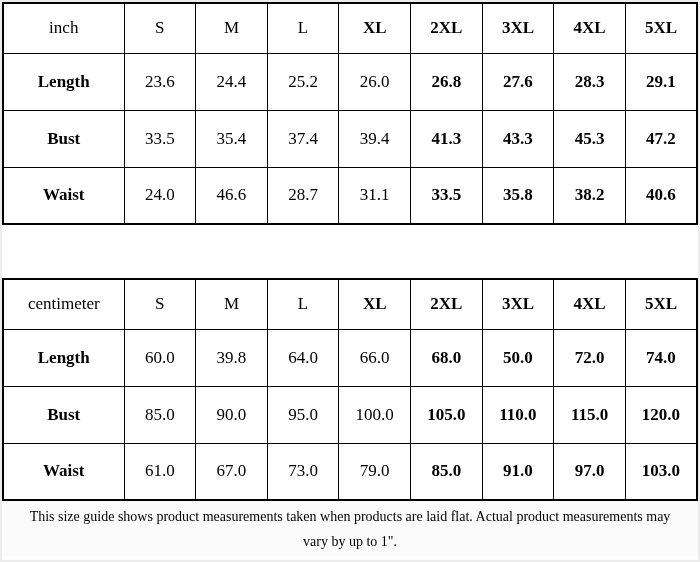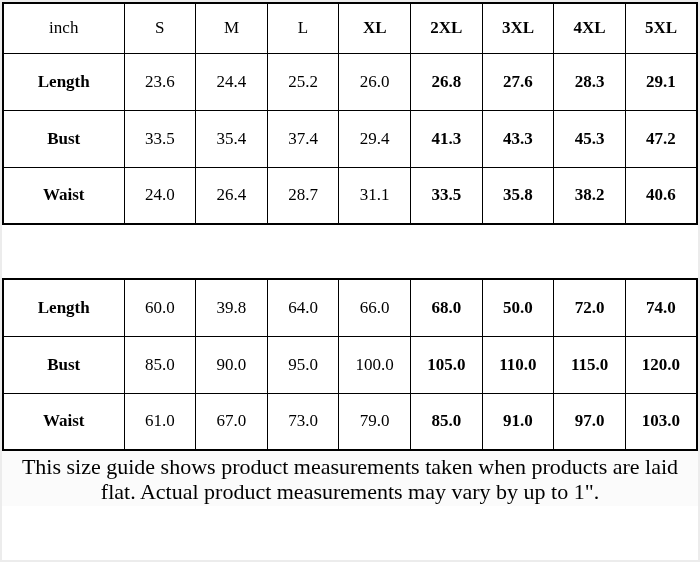--- a/index.html
+++ b/index.html
@@ -32,21 +32,21 @@
   }
   col.label-col { width: 121px; }
   tr.header-row td { height: 50px; }
   tr.data-row td { height: 57px; }
   td.shaded { background: #f0f0f0; font-weight: bold; }
   .table-gap { height: 53px; background: #ffffff; }
   .footer-note {
     height: 55px;
     background: #fbfbfb;
     text-align: center;
-    font-size: 22px;
+    font-size: 14px;
     line-height: 25px;
     padding: 3px 16px 0 16px;
   }
 </style>
 </head>
 <body>
 
 <div class="frame">
 
   <table class="sg-table">
@@ -82,30 +82,30 @@
       <td class="shaded">26.8</td>
       <td class="shaded">27.6</td>
       <td class="shaded">28.3</td>
       <td class="shaded">29.1</td>
     </tr>
     <tr class="data-row">
       <td class="shaded">Bust</td>
       <td>33.5</td>
       <td>35.4</td>
       <td>37.4</td>
-      <td>29.4</td>
+      <td>39.4</td>
       <td class="shaded">41.3</td>
       <td class="shaded">43.3</td>
       <td class="shaded">45.3</td>
       <td class="shaded">47.2</td>
     </tr>
     <tr class="data-row">
       <td class="shaded">Waist</td>
       <td>24.0</td>
-      <td>26.4</td>
+      <td>46.6</td>
       <td>28.7</td>
       <td>31.1</td>
       <td class="shaded">33.5</td>
       <td class="shaded">35.8</td>
       <td class="shaded">38.2</td>
       <td class="shaded">40.6</td>
     </tr>
   </tbody>
     </table>
 
@@ -117,20 +117,31 @@
         <col>
         <col>
         <col>
         <col>
         <col>
         <col>
         <col>
         <col>
     </colgroup>
     <tbody>
+        <tr class="header-row">
+      <td>centimeter</td>
+      <td>S</td>
+      <td>M</td>
+      <td>L</td>
+      <td class="shaded">XL</td>
+      <td class="shaded">2XL</td>
+      <td class="shaded">3XL</td>
+      <td class="shaded">4XL</td>
+      <td class="shaded">5XL</td>
+    </tr>
     <tr class="data-row">
       <td class="shaded">Length</td>
       <td>60.0</td>
       <td>39.8</td>
       <td>64.0</td>
       <td>66.0</td>
       <td class="shaded">68.0</td>
       <td class="shaded">50.0</td>
       <td class="shaded">72.0</td>
       <td class="shaded">74.0</td>

